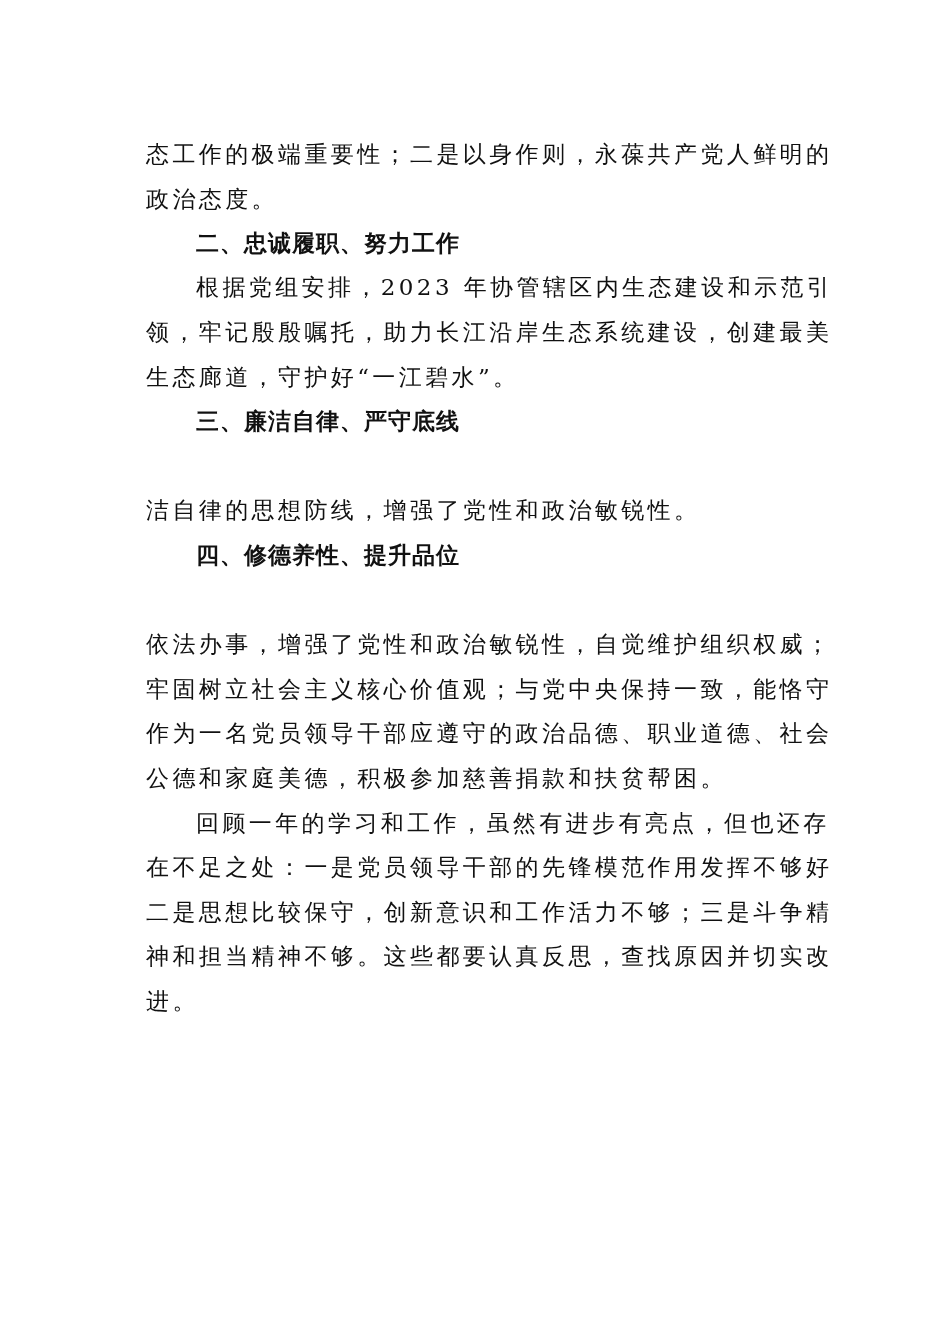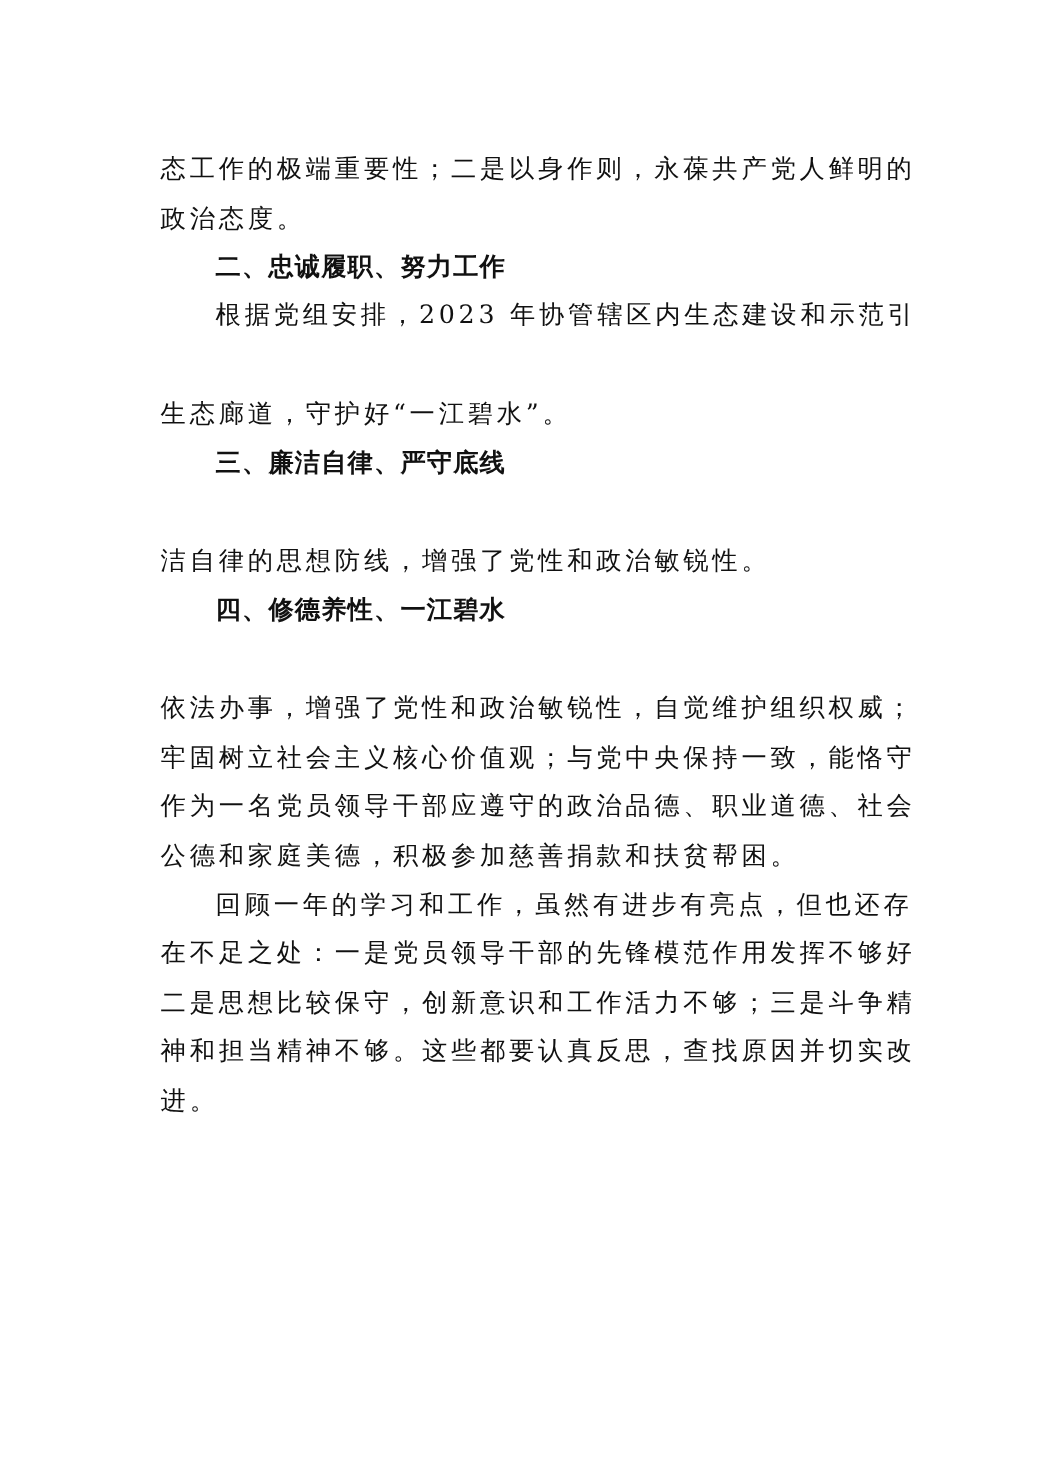--- a/index.html
+++ b/index.html
@@ -3,34 +3,35 @@
 <meta charset="utf-8">
 <style>
   html, body { margin: 0; padding: 0; background: #ffffff; }
   body { width: 950px; height: 1344px; position: relative; overflow: hidden;
          font-family: "DejaVu Serif", "Liberation Serif", serif; color: #111; }
   .page { position: absolute; left: 0; top: 0; width: 950px; height: 1344px; background: #fff; }
   .line { position: absolute; left: 146px; width: 660px; font-size: 23px; line-height: 30px;
           white-space: nowrap; letter-spacing: 3.4px; }
   .line.indent { left: 196px; width: 610px; }
   .heading { position: absolute; left: 196px; font-size: 23px; line-height: 30px; font-weight: bold;
-             font-family: Liberation Serif, serif; letter-spacing: 1px; white-space: nowrap; }
+             font-family: Liberation Sans, sans-serif; letter-spacing: 1px; white-space: nowrap; }
 </style>
 </head>
 <body>
 
 <div class="page">
   <div class="line" style="top:139px">态工作的极端重要性；二是以身作则，永葆共产党人鲜明的</div>
   <div class="line" style="top:184px">政治态度。</div>
   <div class="heading" style="top:228px">二、忠诚履职、努力工作</div>
   <div class="line indent" style="top:272px">根据党组安排，2023 年协管辖区内生态建设和示范引</div>
+  <div class="line" style="top:317px">领，牢记殷殷嘱托，助力长江沿岸生态系统建设，创建最美</div>
   <div class="line" style="top:362px">生态廊道，守护好“一江碧水”。</div>
   <div class="heading" style="top:406px">三、廉洁自律、严守底线</div>
   <div class="line" style="top:495px">洁自律的思想防线，增强了党性和政治敏锐性。</div>
-  <div class="heading" style="top:540px">四、修德养性、一江碧水</div>
+  <div class="heading" style="top:540px">四、修德养性、提升品位</div>
   <div class="line" style="top:629px">依法办事，增强了党性和政治敏锐性，自觉维护组织权威；</div>
   <div class="line" style="top:674px">牢固树立社会主义核心价值观；与党中央保持一致，能恪守</div>
   <div class="line" style="top:718px">作为一名党员领导干部应遵守的政治品德、职业道德、社会</div>
   <div class="line" style="top:763px">公德和家庭美德，积极参加慈善捐款和扶贫帮困。</div>
   <div class="line indent" style="top:808px">回顾一年的学习和工作，虽然有进步有亮点，但也还存</div>
   <div class="line" style="top:852px">在不足之处：一是党员领导干部的先锋模范作用发挥不够好</div>
   <div class="line" style="top:897px">二是思想比较保守，创新意识和工作活力不够；三是斗争精</div>
   <div class="line" style="top:941px">神和担当精神不够。这些都要认真反思，查找原因并切实改</div>
   <div class="line" style="top:986px">进。</div>
 </div>

